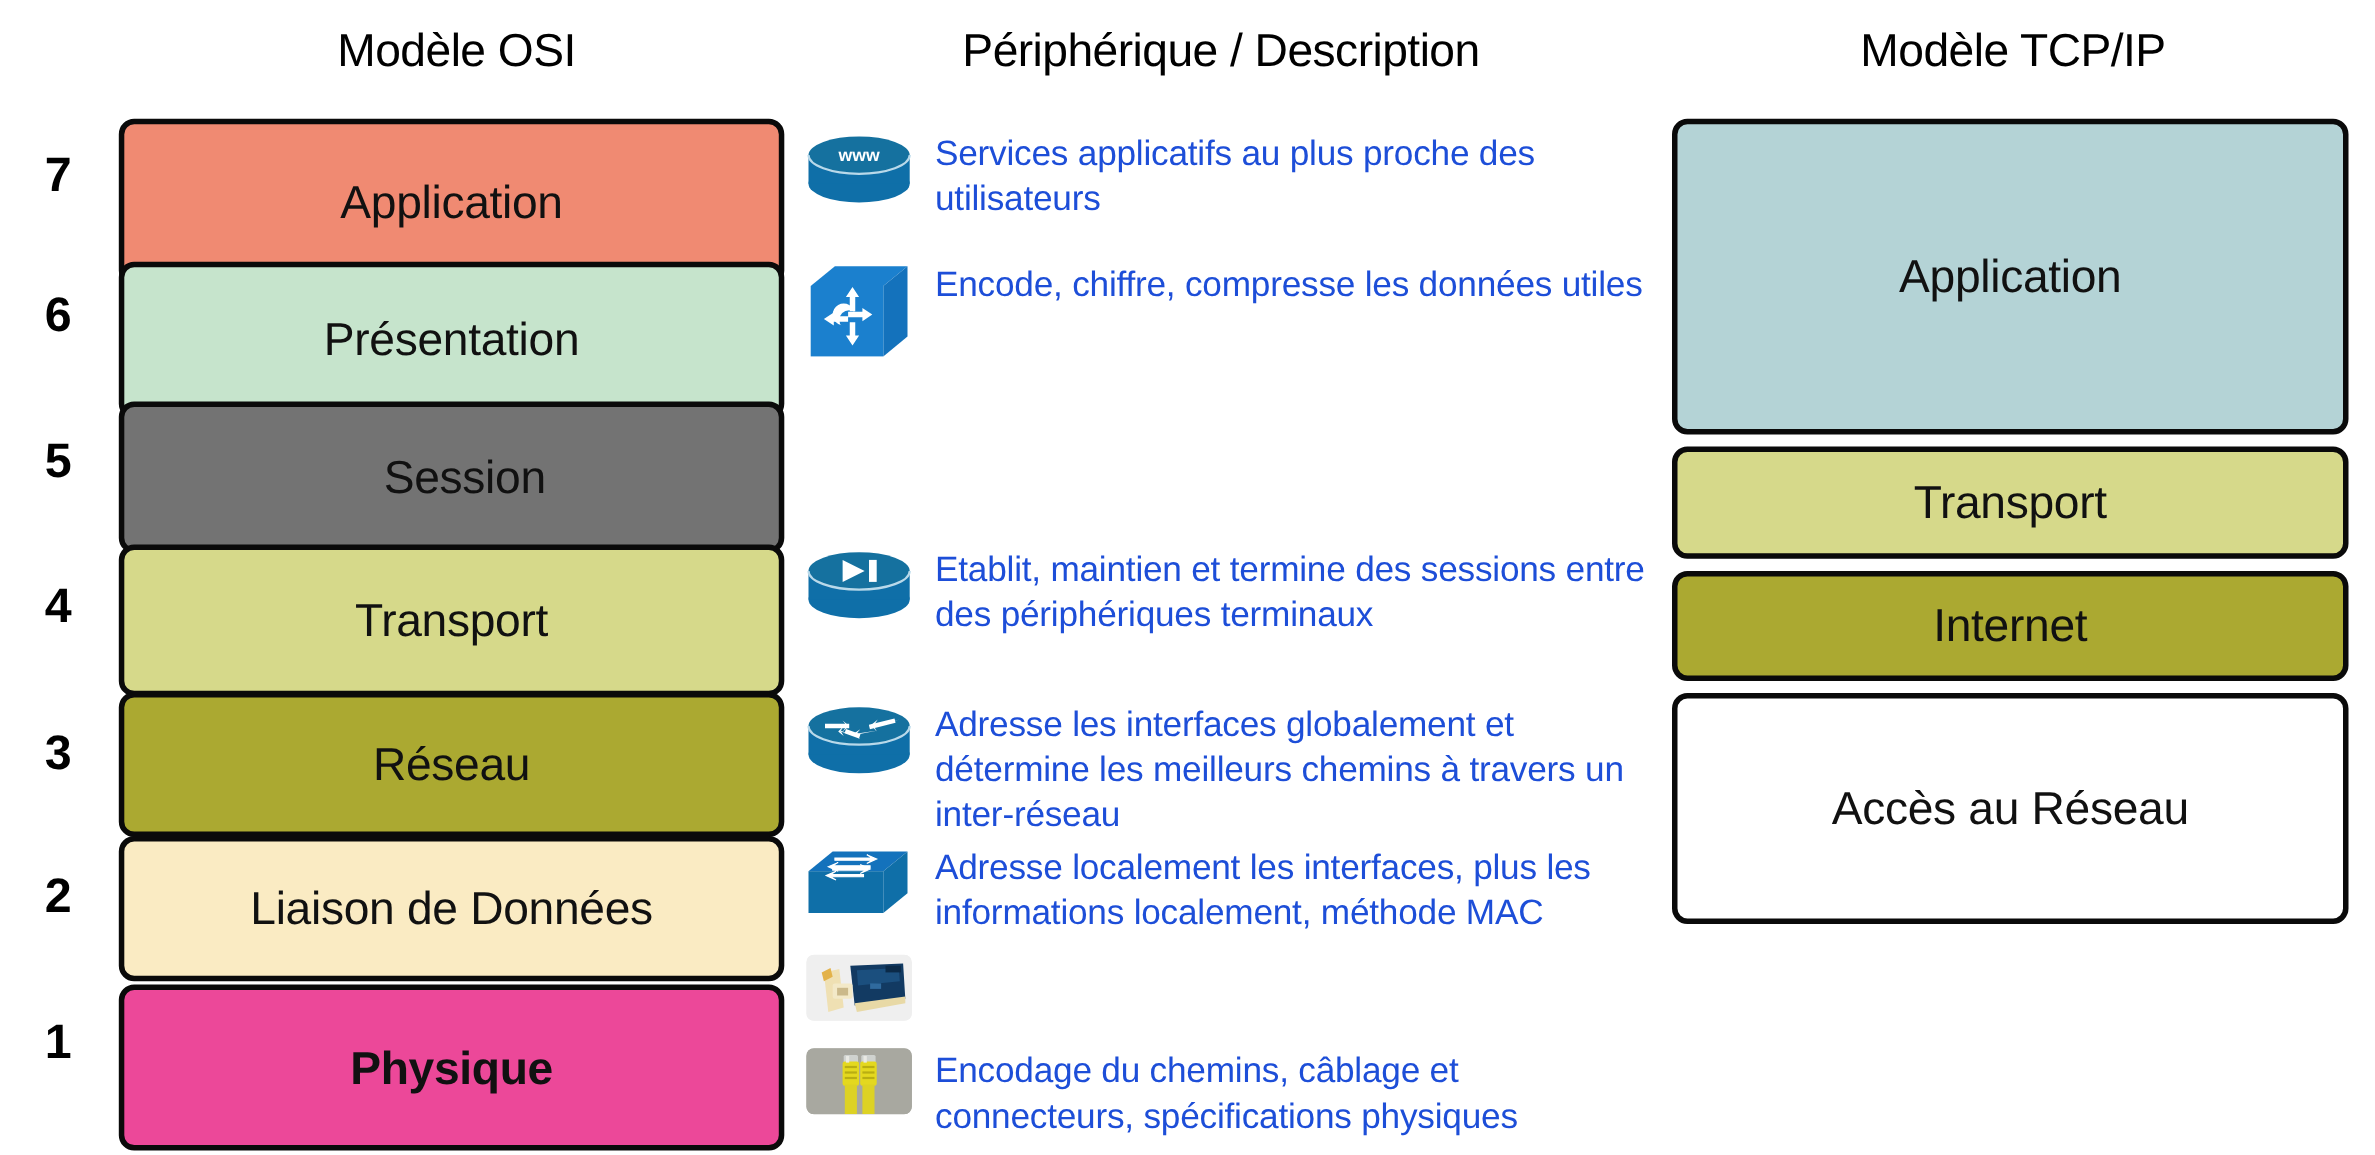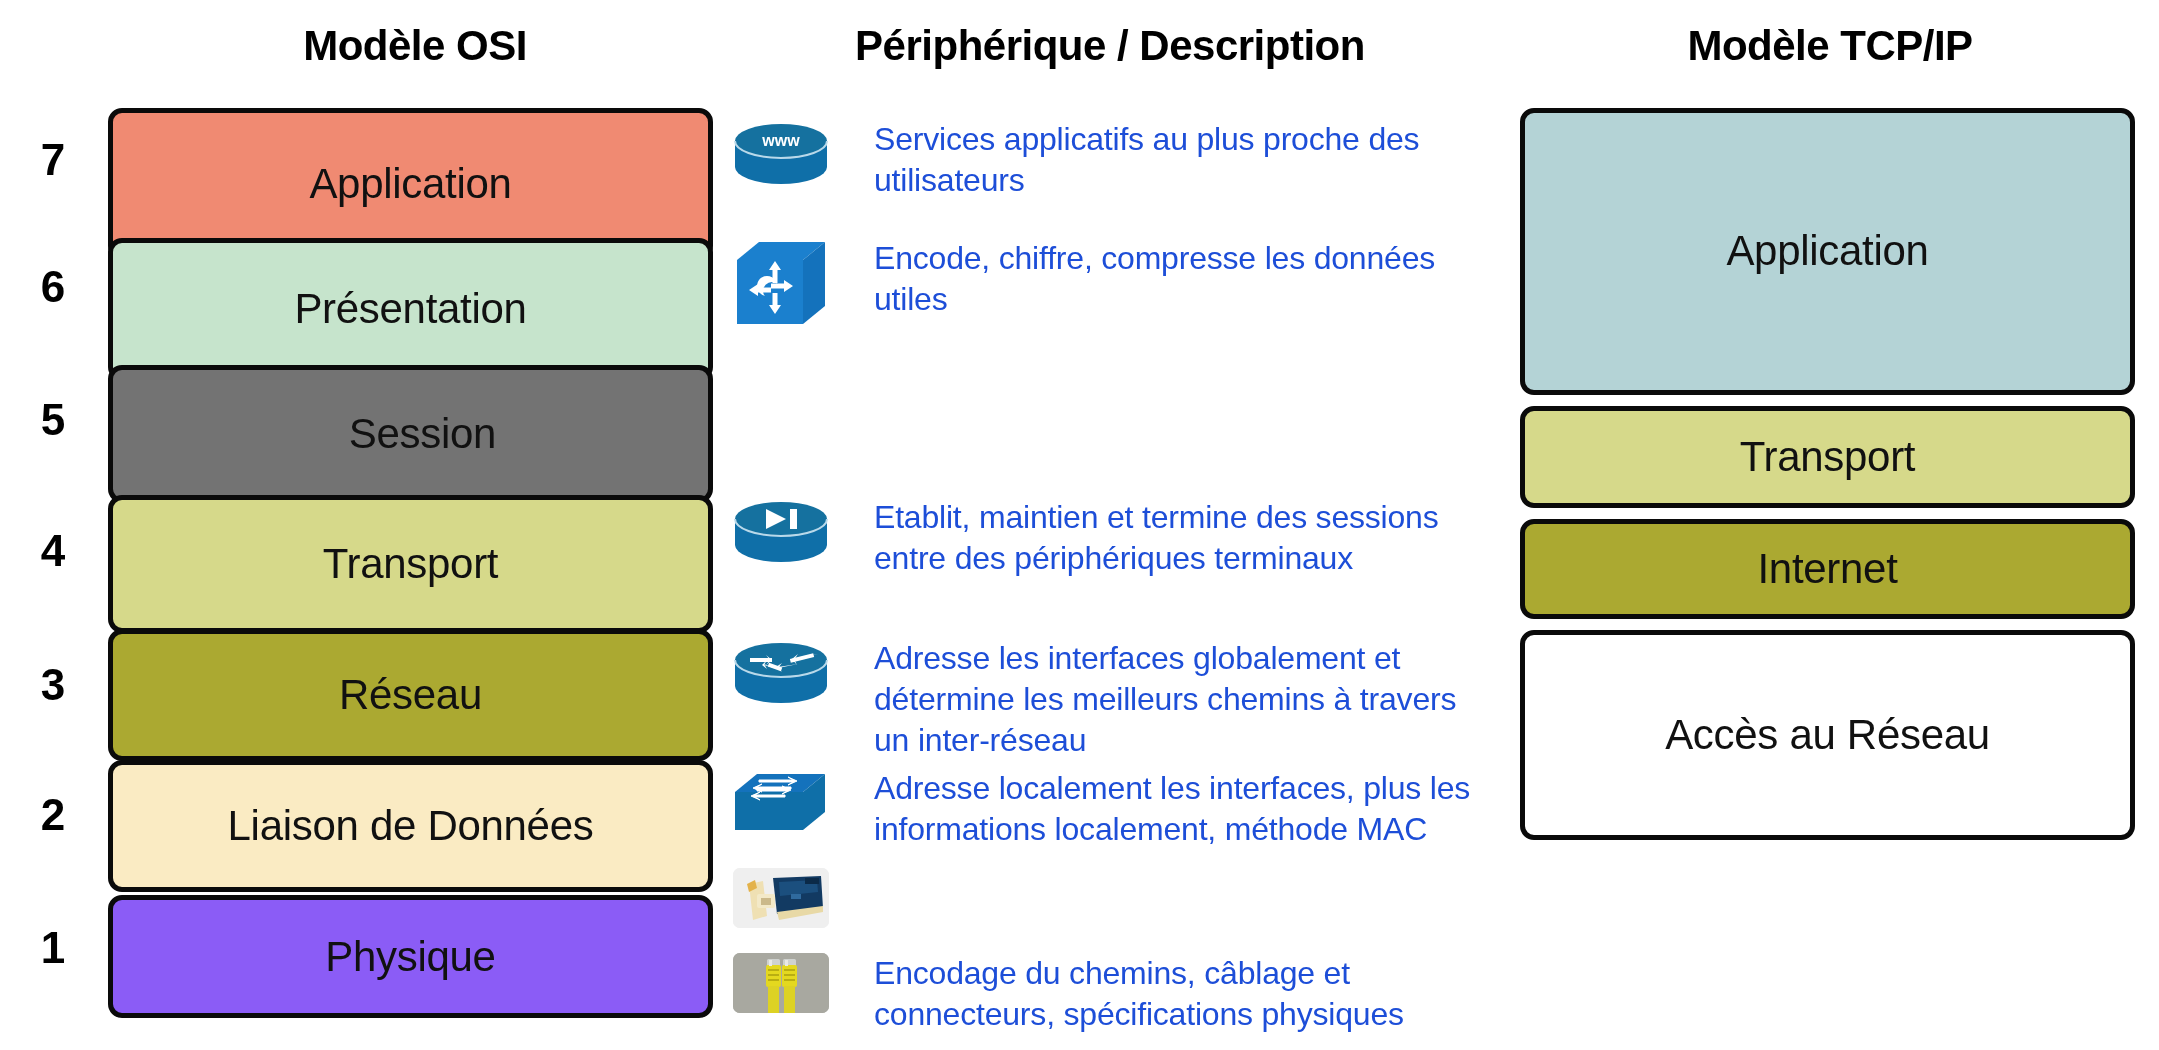--- a/index.html
+++ b/index.html
@@ -6,21 +6,21 @@
   body{
     width:2159px;height:1050px;
     font-family:"Liberation Sans","DejaVu Sans",sans-serif;
     color:#000;overflow:hidden;position:relative;
   }
   .canvas{position:relative;width:2159px;height:1050px;}
 
   
   .col-header{
     position:absolute;
-    font-weight:bold;
+    font-weight:normal;
     font-size:42px;
     letter-spacing:-0.5px;
     text-align:center;
     white-space:nowrap;
     line-height:1;
   }
   #hdr-osi  {left:110px; top:25px; width:610px;}
   #hdr-dev  {left:730px; top:25px; width:760px;}
   #hdr-tcp  {left:1510px;top:25px; width:640px;}
 
@@ -38,21 +38,21 @@
     box-sizing:border-box;
     display:flex;align-items:center;justify-content:center;
   }
   .osi-box span{
     font-size:42px;line-height:1;color:#111;letter-spacing:-0.3px;
     white-space:nowrap;
   }
 
   
   .mid-col{position:absolute;left:720px;top:0;width:780px;height:1050px;}
-  .mid-row{position:absolute;left:0;width:780px;display:flex;align-items:flex-start;gap:24px;}
+  .mid-row{position:absolute;left:0;width:780px;display:flex;align-items:flex-start;}
   .mid-icon{
     width:122px;flex:0 0 122px;
     display:flex;align-items:center;justify-content:center;
   }
   .mid-desc{
     flex:1 1 auto;
     font-size:32px;line-height:1.28;
     color:#1d4ed8;
     padding-left:8px;padding-right:4px;
     letter-spacing:-0.2px;
@@ -124,21 +124,21 @@
 
     <div class="osi-row">
       <div class="layer-num" style="top: 793.026px;">2</div>
       <div class="osi-box" id="ob2" style="top: 759.868px; height: 132.632px; background: rgb(250, 235, 195); border-color: rgb(10, 10, 10);">
         <span>Liaison de Données</span>
       </div>
     </div>
 
     <div class="osi-row">
       <div class="layer-num" style="top: 925.658px;">1</div>
-      <div class="osi-box" id="ob1" style="top: 895.263px; height: 123px; background: #8b5cf6; border-color: rgb(10, 10, 10);">
+      <div class="osi-box" id="ob1" style="top: 895.263px; height: 151px; background: #ec4899; border-color: rgb(10, 10, 10); font-weight: bold;">
         <span>Physique</span>
       </div>
     </div>
 
   </div>
 
   <div class="mid-col">
 
     <div class="mid-row" style="top: 118.816px;">
       <div class="mid-icon">

